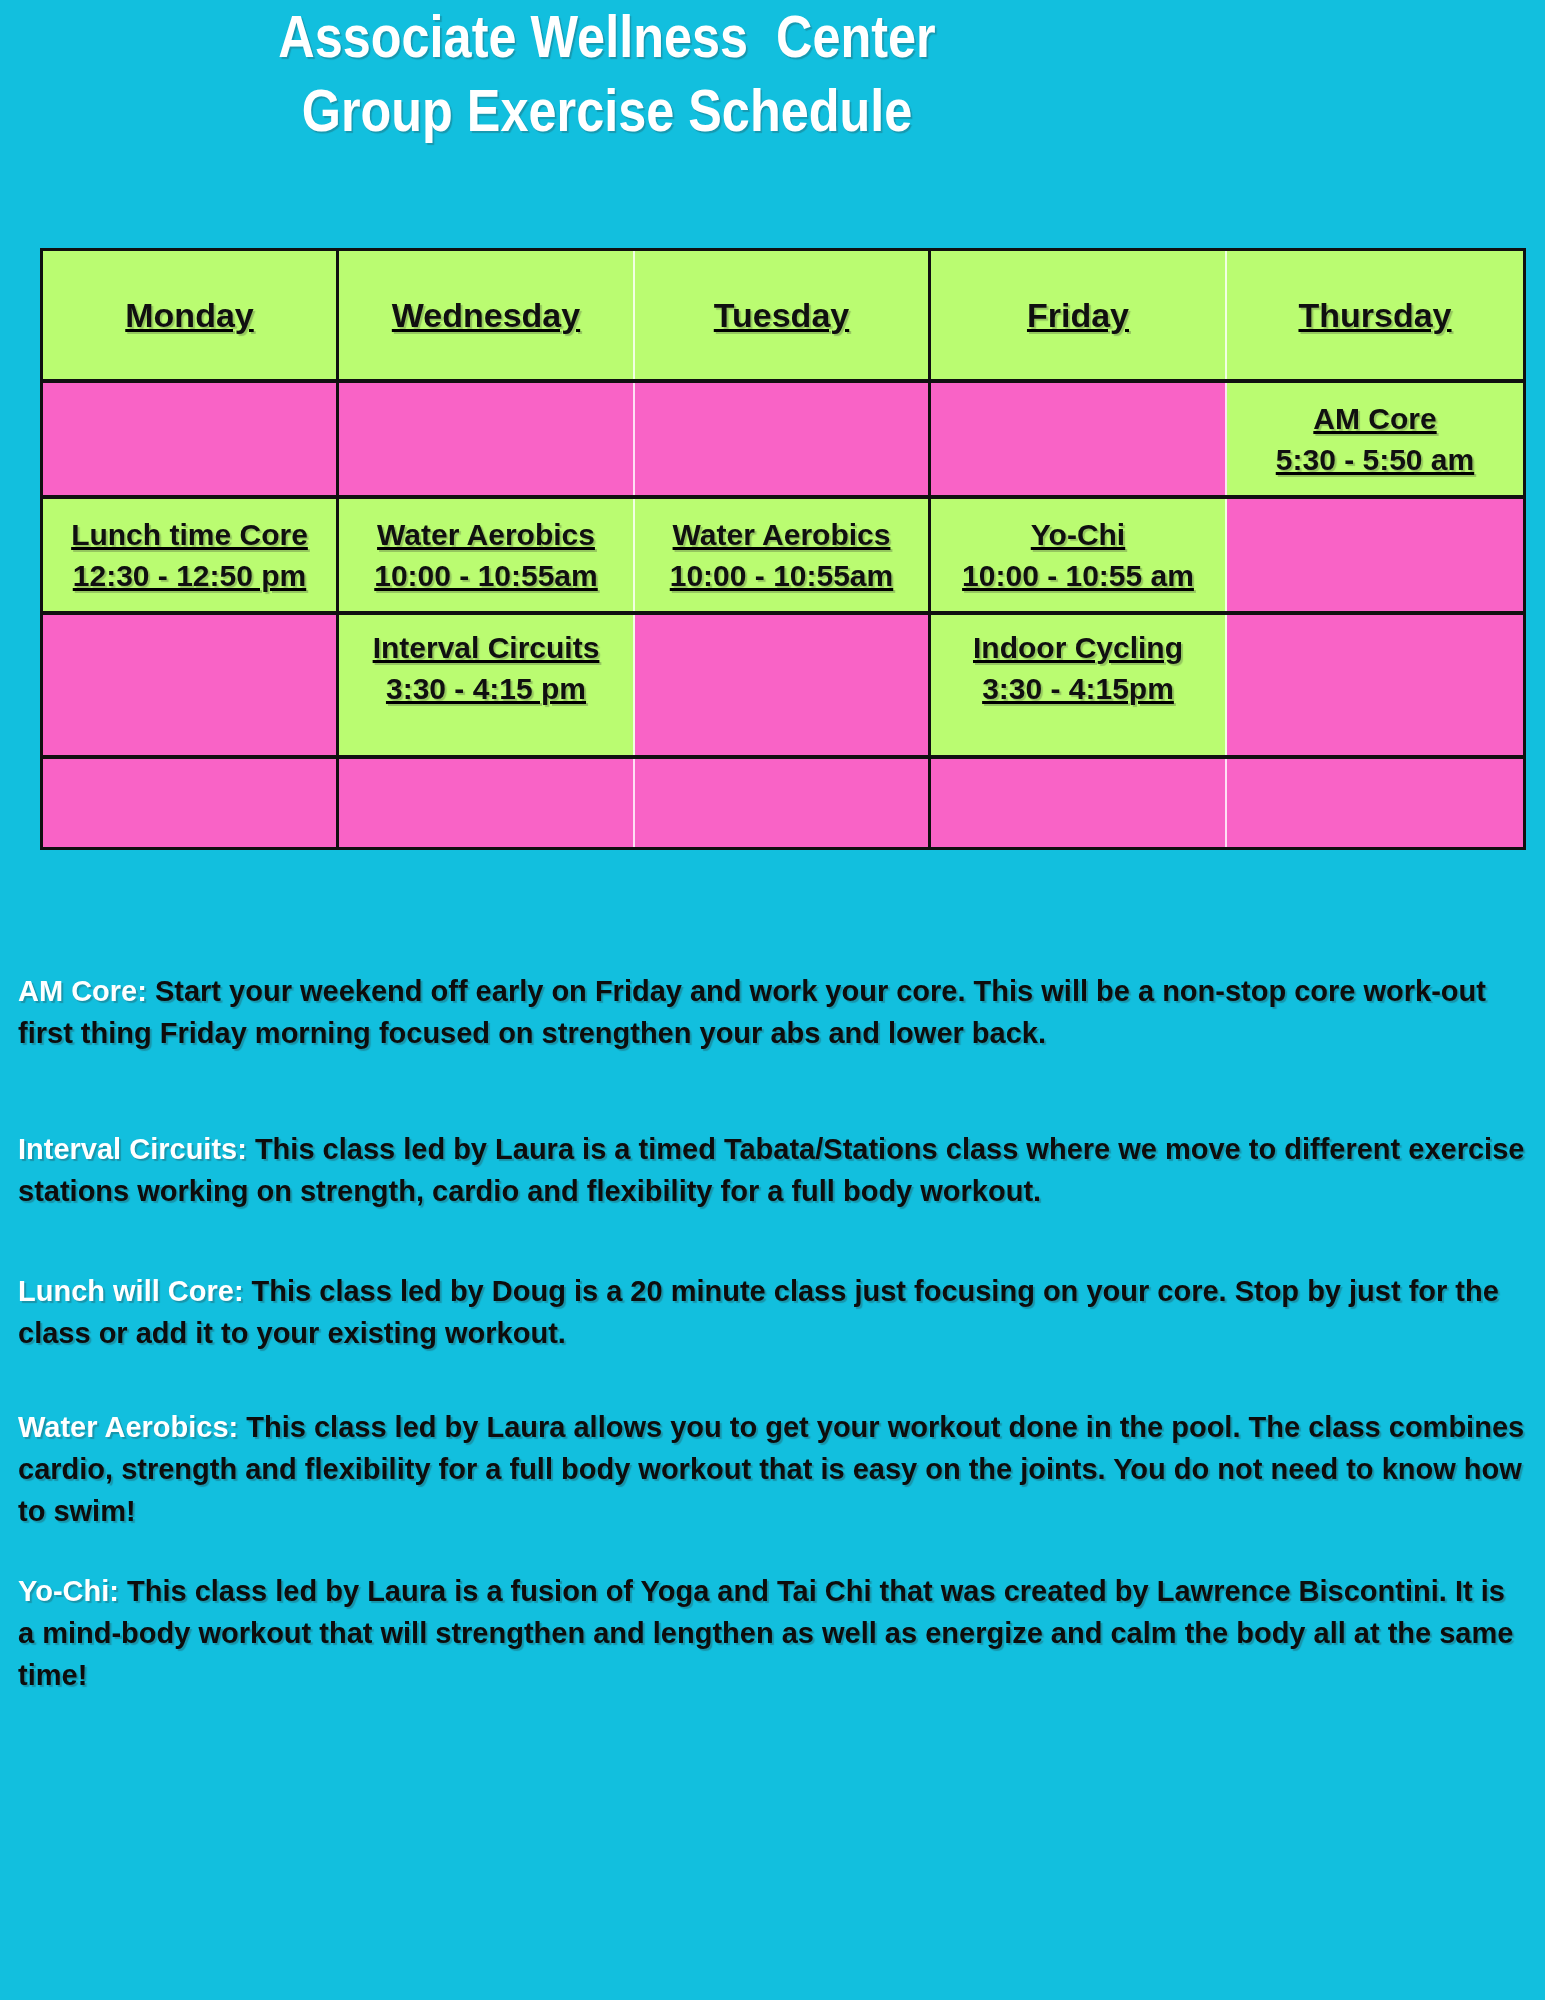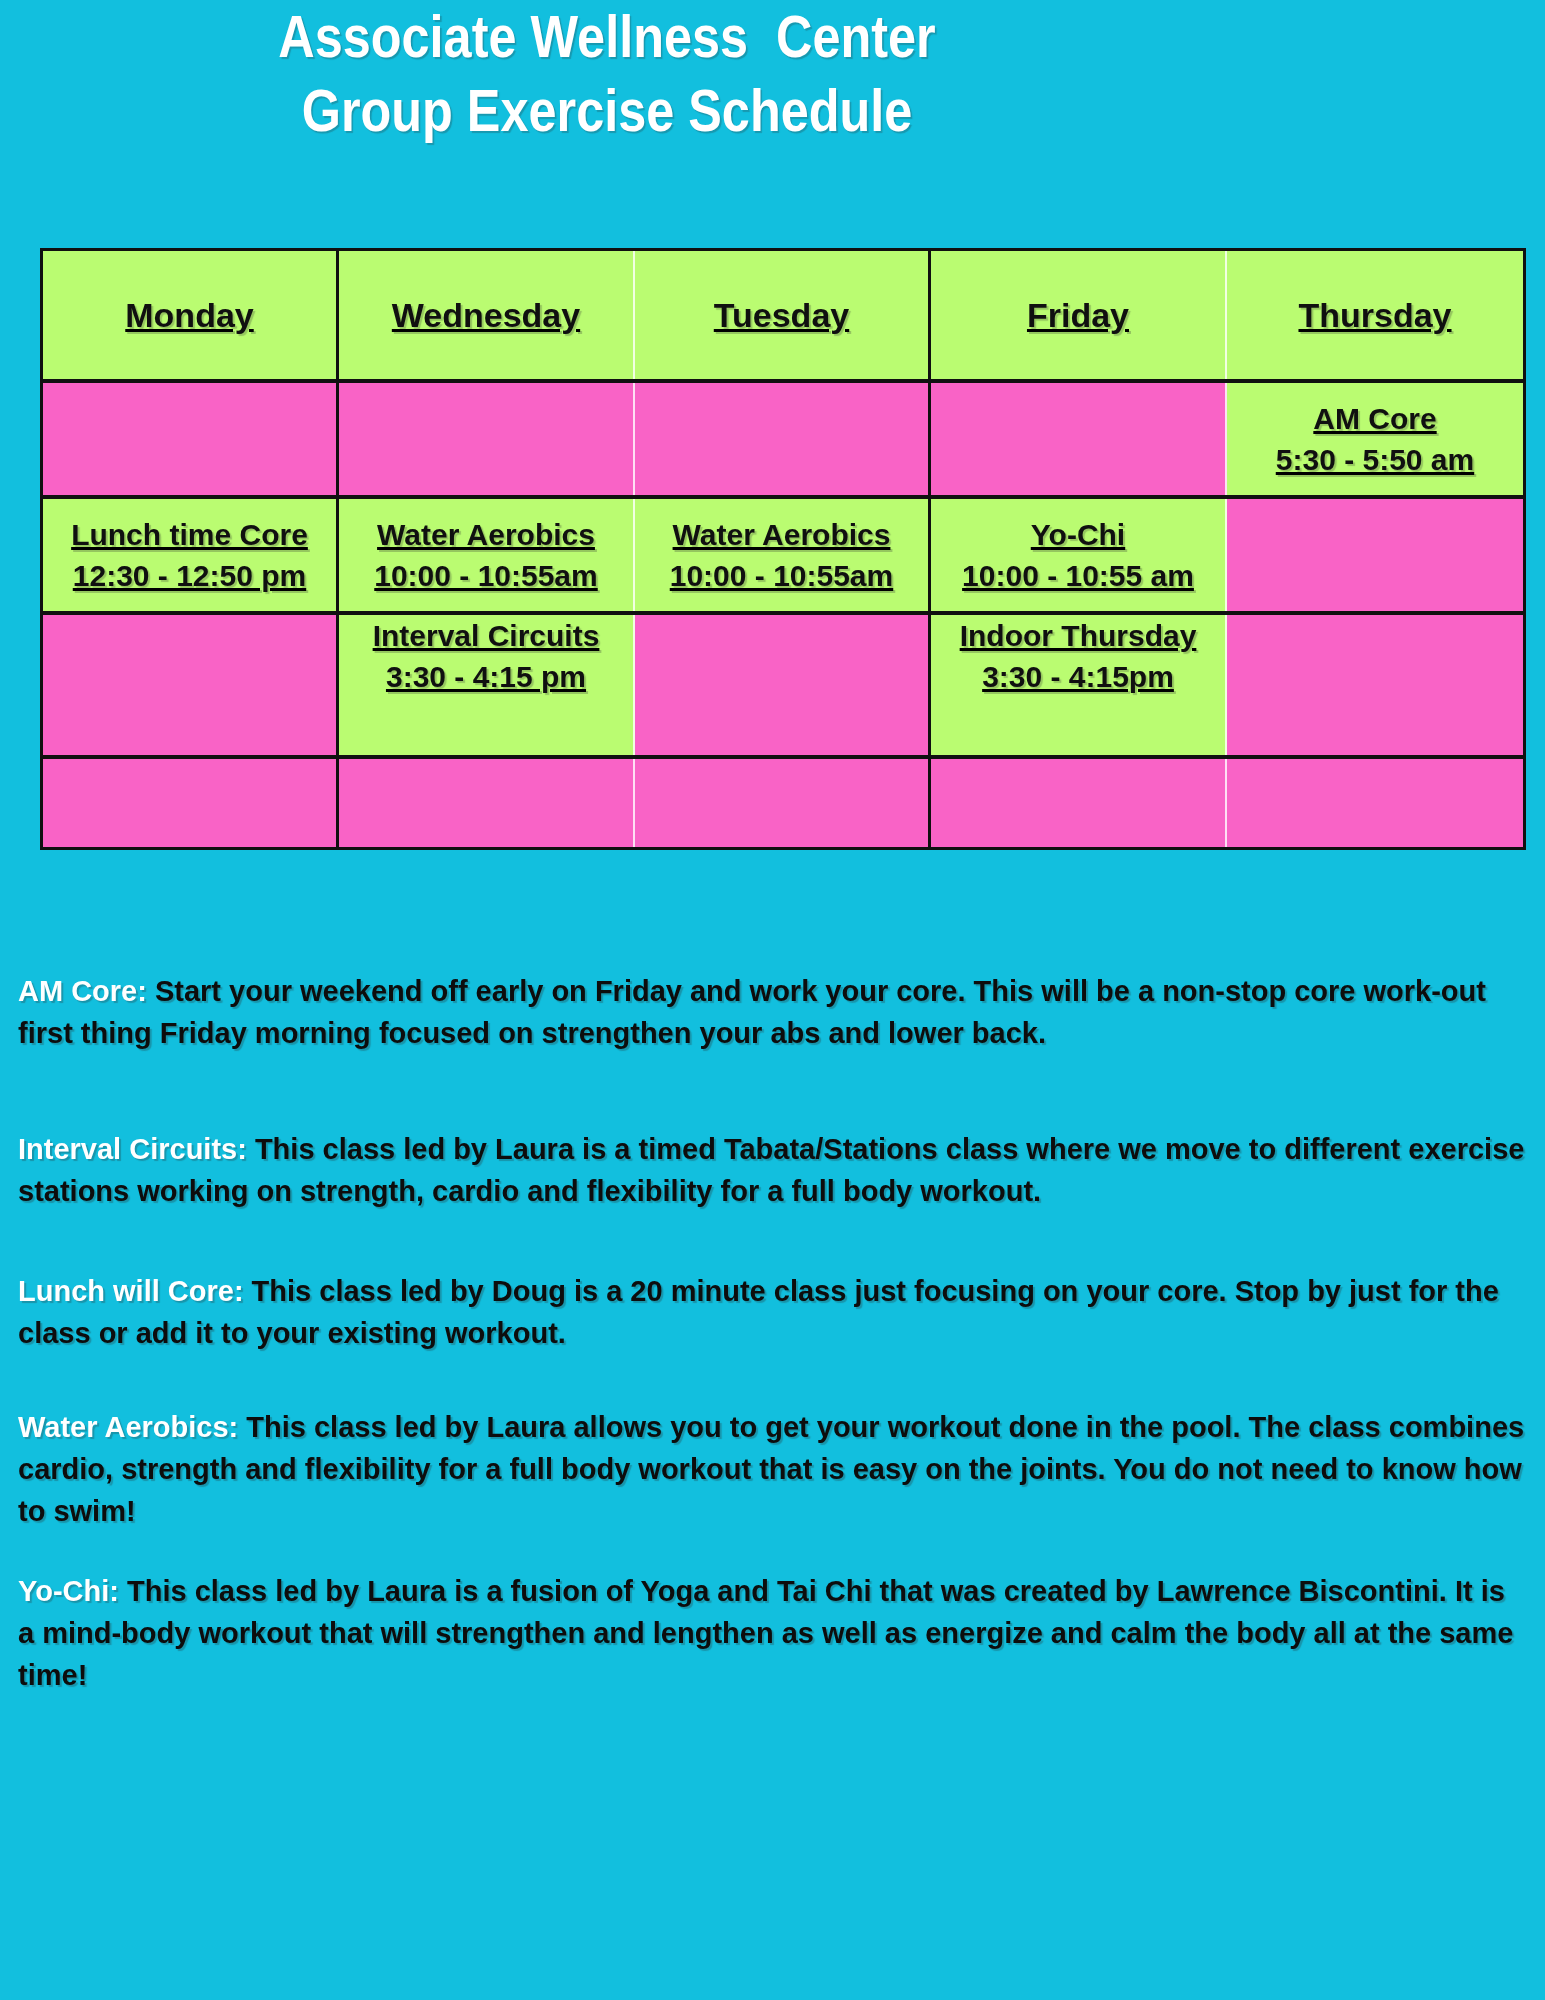--- a/index.html
+++ b/index.html
@@ -54,21 +54,21 @@
   }
   .t-cell:nth-child(1),
   .t-cell:nth-child(3){border-right:3px solid var(--c-border);}
   .t-cell:nth-child(2),
   .t-cell:nth-child(4){border-right:2px solid var(--c-divider);}
   .t-cell:nth-child(5){border-right:none;}
   .r-header{height:128px;}
   .r1{height:112px;}
   .r2{height:112px;}
   .r3{height:140px;}
-  .r3 .t-cell{justify-content:flex-start;}
+  .r3 .t-cell{justify-content:flex-start;padding-top:12px;}
   .r4{height:88px;}
   .green{background:var(--c-green);}
   .pink{background:var(--c-pink);}
   .day{
     font-size:34px;font-weight:bold;color:var(--c-text);
     text-shadow:2px 2px 1px rgba(40,40,40,0.25);
   }
   .c-name,.c-time{
     font-size:30px;font-weight:bold;color:var(--c-text);
     line-height:41px;white-space:pre;
@@ -150,21 +150,21 @@
   </div>
 
   <div class="t-row r3">
     <div class="t-cell pink"></div>
     <div class="t-cell green">
       <div class="c-name">Interval Circuits</div>
       <div class="c-time">3:30 - 4:15 pm</div>
     </div>
     <div class="t-cell pink"></div>
     <div class="t-cell green">
-      <div class="c-name">Indoor Thursday</div>
+      <div class="c-name">Indoor Cycling</div>
       <div class="c-time">3:30 - 4:15pm</div>
     </div>
     <div class="t-cell pink"></div>
   </div>
 
   <div class="t-row r4">
     <div class="t-cell pink"></div>
     <div class="t-cell pink"></div>
     <div class="t-cell pink"></div>
     <div class="t-cell pink"></div>

